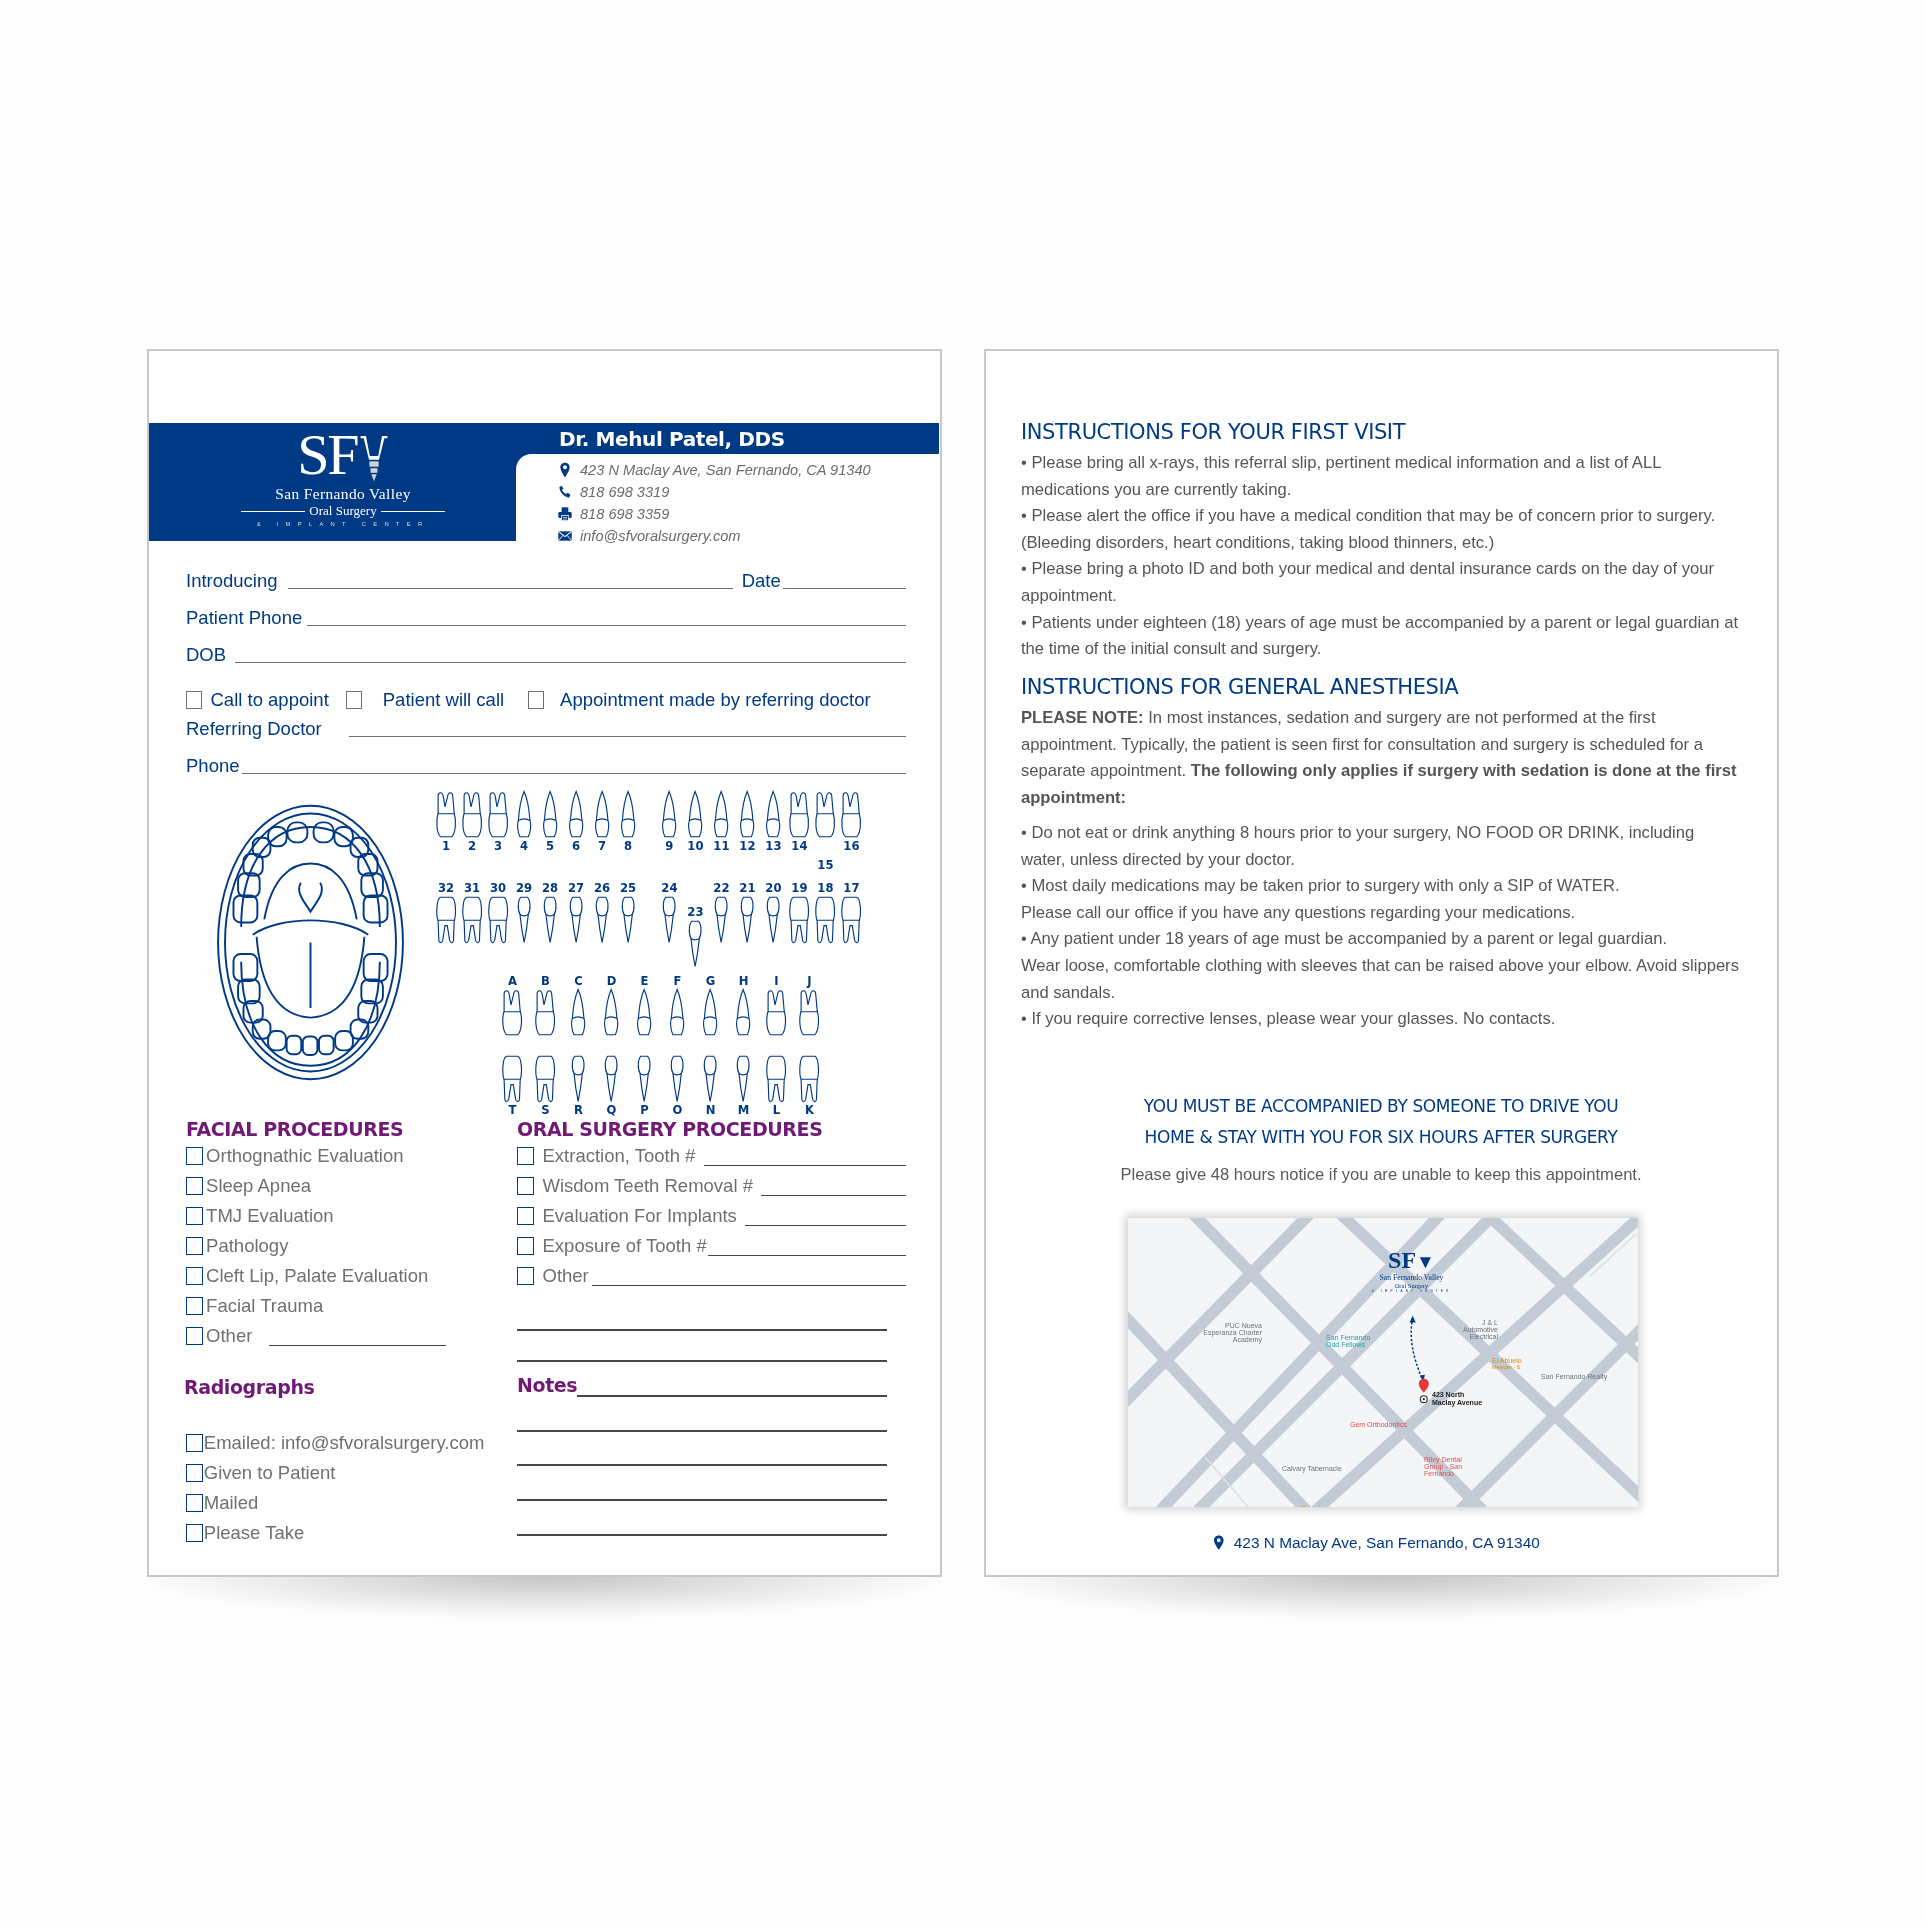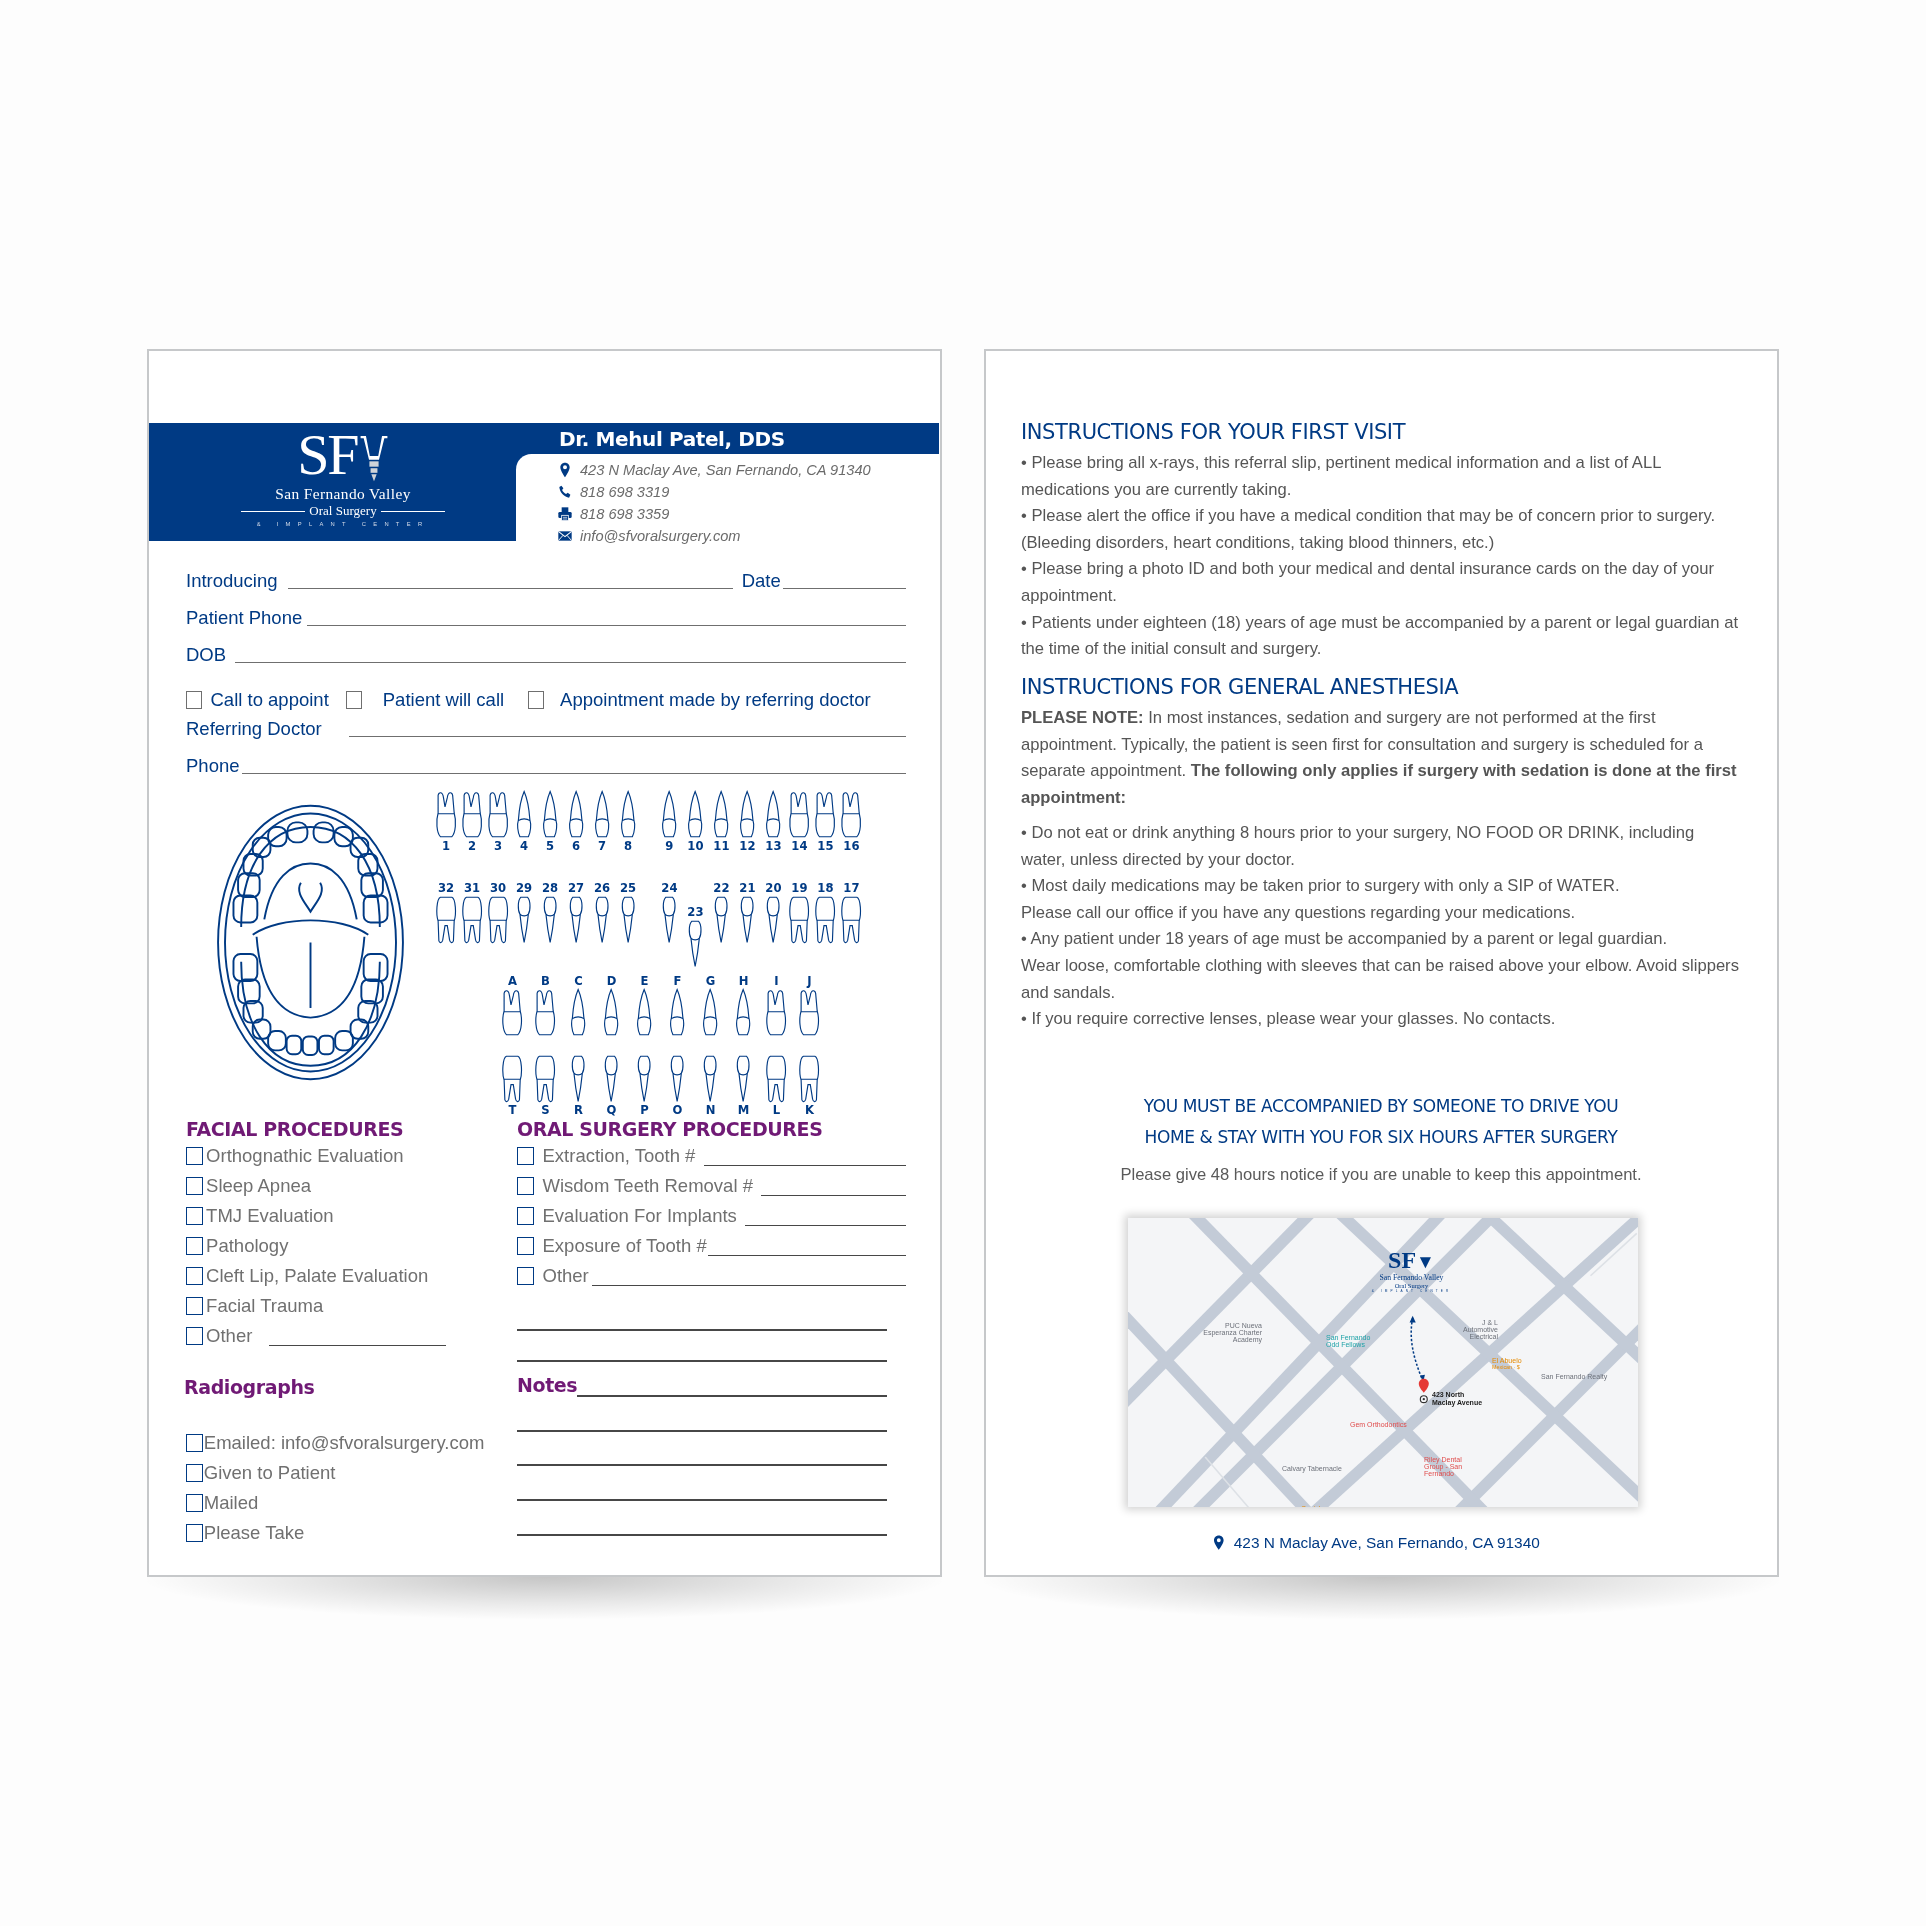--- a/index.html
+++ b/index.html
@@ -285,21 +285,21 @@
           <path d="M29 4 C22 20 16 50 14 78 C10 90 12 110 18 122 L40 122 C46 110 48 90 44 78 C42 50 36 20 29 4 Z M14 80 C22 74 36 74 44 80" fill="none" stroke="#003a84" stroke-width="3"></path>
         </svg>
         <span class="tooth-num">13</span>
       </div>
       <div class="tooth" style="width: 26px;">
         <svg width="22.3" height="49" viewBox="0 0 58 128">
           <path d="M8 60 L8 14 C10 4 20 4 22 20 L26 44 L32 20 C34 4 44 4 46 14 L50 60 C56 80 54 112 44 122 L14 122 C4 112 2 80 8 60 Z M8 62 L50 62" fill="none" stroke="#003a84" stroke-width="3"></path>
         </svg>
         <span class="tooth-num">14</span>
       </div>
-      <div class="tooth" style="width: 26px;">
+      <div class="tooth" style="width: 26px; gap: 19px;">
         <svg width="22.3" height="49" viewBox="0 0 58 128">
           <path d="M8 60 L8 14 C10 4 20 4 22 20 L26 44 L32 20 C34 4 44 4 46 14 L50 60 C56 80 54 112 44 122 L14 122 C4 112 2 80 8 60 Z M8 62 L50 62" fill="none" stroke="#003a84" stroke-width="3"></path>
         </svg>
         <span class="tooth-num">15</span>
       </div>
       <div class="tooth" style="width: 26px;">
         <svg width="22.3" height="49" viewBox="0 0 58 128">
           <path d="M8 60 L8 14 C10 4 20 4 22 20 L26 44 L32 20 C34 4 44 4 46 14 L50 60 C56 80 54 112 44 122 L14 122 C4 112 2 80 8 60 Z M8 62 L50 62" fill="none" stroke="#003a84" stroke-width="3"></path>
         </svg>
         <span class="tooth-num">16</span>

